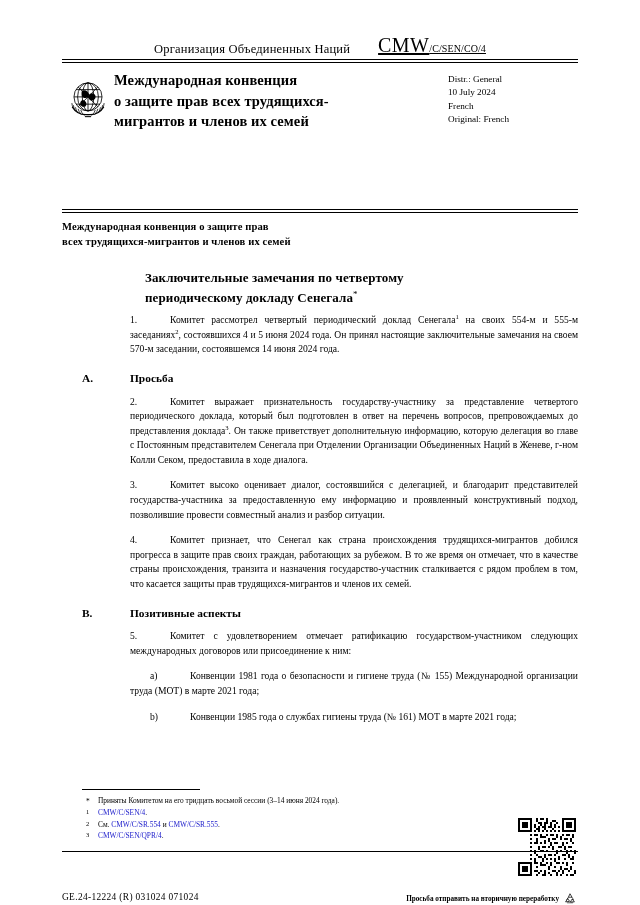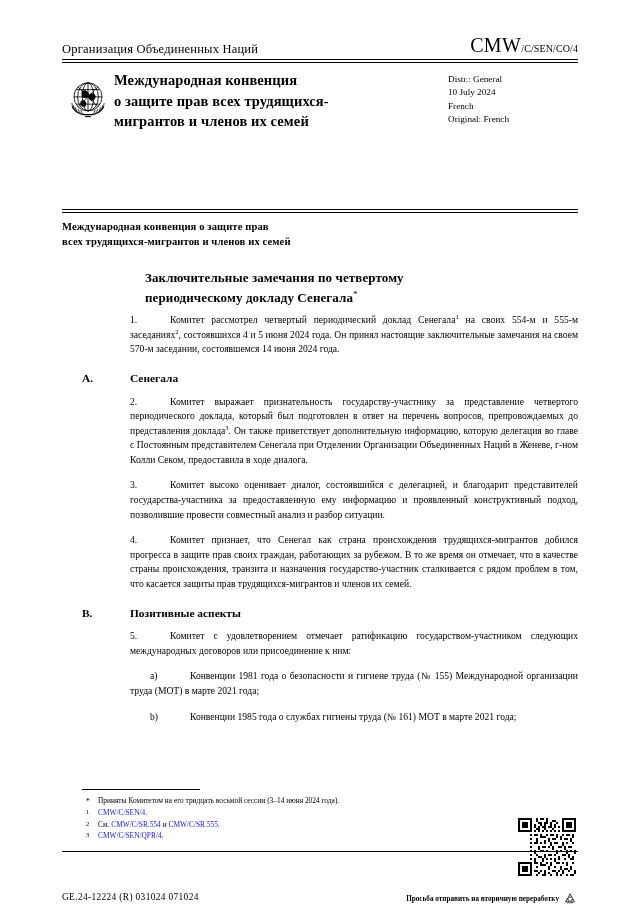--- a/index.html
+++ b/index.html
@@ -25,33 +25,34 @@
   
   .masthead {
     position: absolute;
     left: 62px;
     top: 34px;
     width: 516px;
   }
   .masthead-top {
     display: flex;
     align-items: flex-end;
-    justify-content: space-between;
+    justify-content: center;
     padding-bottom: 2px;
     gap: 28px;
   }
   .org-name {
     font-size: 12.5px;
     letter-spacing: 0.2px;
     line-height: 1.1;
   }
   .symbol-wrap {
     display: flex;
     align-items: baseline;
     white-space: nowrap;
+    text-decoration: underline;
   }
   .symbol-main {
     font-size: 20px;
     letter-spacing: 0.4px;
   }
   .symbol-rest {
     font-size: 10px;
     letter-spacing: 0.1px;
   }
   .rule-thick {
@@ -349,21 +350,21 @@
 
   <div class="body-col">
 
     <div class="numpara">
       <span class="marker">1.</span>
       <span class="content"><span>Комитет рассмотрел четвертый периодический доклад Сенегала</span><sup class="fn">1</sup><span> на своих 554-м и 555-м заседаниях</span><sup class="fn">2</sup><span>, состоявшихся 4 и 5 июня 2024 года. Он принял настоящие заключительные замечания на своем 570-м заседании, состоявшемся 14 июня 2024 года.</span></span>
     </div>
 
     <h2 class="section">
       <span class="letter">A.</span>
-      <span class="stext">Сенегала</span>
+      <span class="stext">Просьба</span>
     </h2>
 
     <div class="numpara">
       <span class="marker">2.</span>
       <span class="content"><span>Комитет выражает признательность государству-участнику за представление четвертого периодического доклада, который был подготовлен в ответ на перечень вопросов, препровождаемых до представления доклада</span><sup class="fn">3</sup><span>. Он также приветствует дополнительную информацию, которую делегация во главе с Постоянным представителем Сенегала при Отделении Организации Объединенных Наций в Женеве, г-ном Колли Секом, предоставила в ходе диалога.</span></span>
     </div>
 
     <div class="numpara">
       <span class="marker">3.</span>
       <span class="content">Комитет высоко оценивает диалог, состоявшийся с делегацией, и благодарит представителей государства-участника за предоставленную ему информацию и проявленный конструктивный подход, позволившие провести совместный анализ и разбор ситуации.</span>

